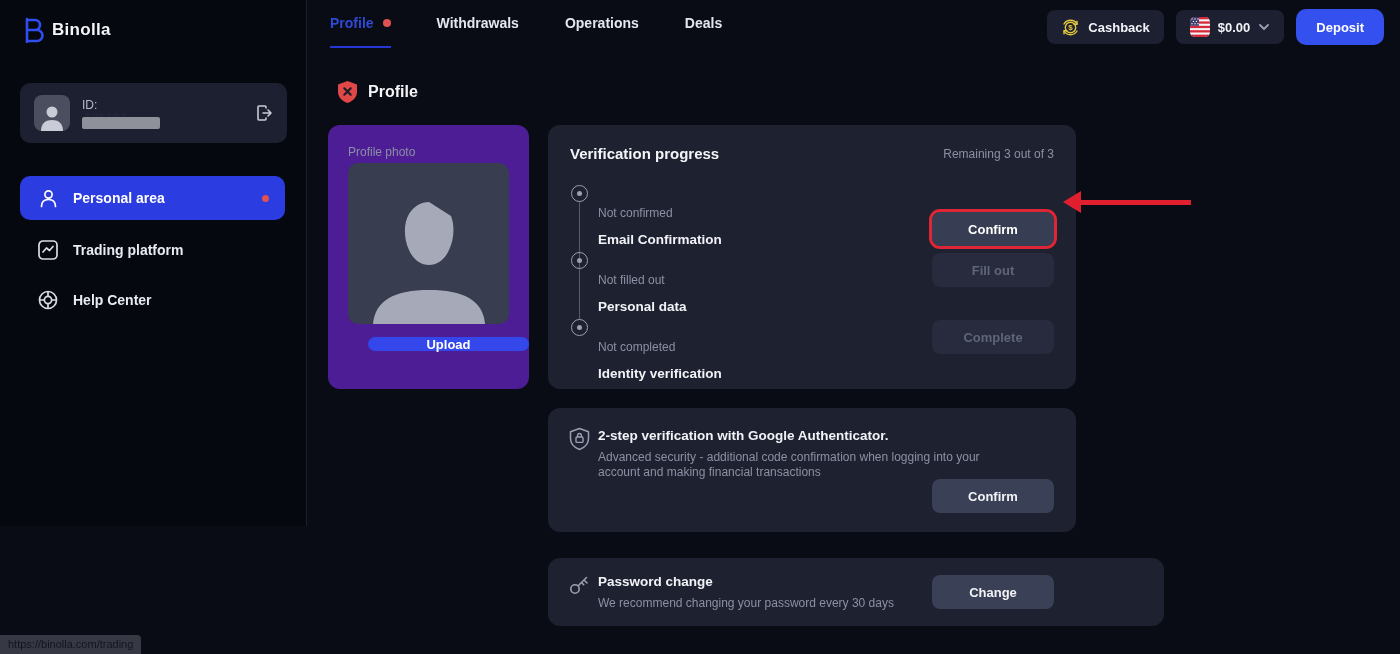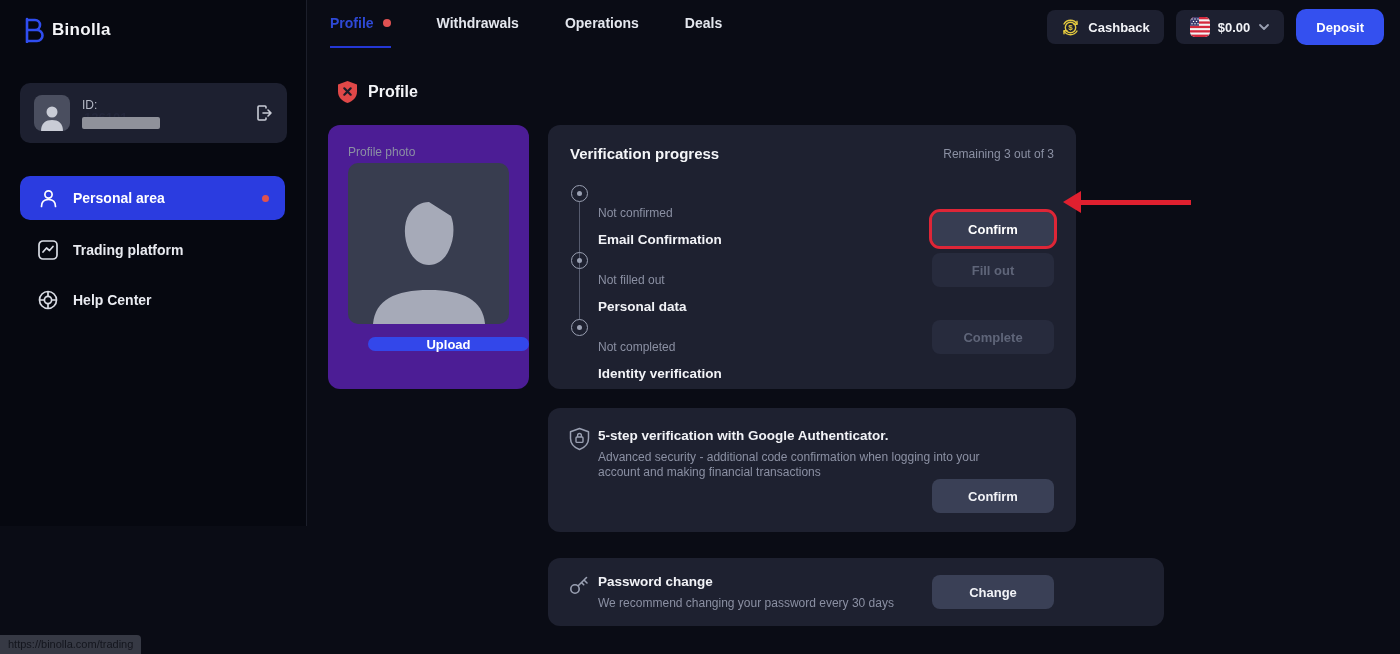--- a/index.html
+++ b/index.html
@@ -277,21 +277,21 @@
 </div>
 
 <div class="card twostep-card">
   <span class="ts-icon">
     <svg width="21" height="24" viewBox="0 0 21 24">
       <path d="M10.5 1.5 L19.5 4.8 v6.7 c0 5.7 -3.8 9 -9 11 c-5.2 -2 -9 -5.3 -9 -11 V4.8 Z" fill="none" stroke="#9aa0b2" stroke-width="1.5" stroke-linejoin="round"></path>
       <rect x="7" y="10" width="7" height="5.4" rx="1" fill="none" stroke="#9aa0b2" stroke-width="1.4"></rect>
       <path d="M8.6 10 v-1.6 a1.9 1.9 0 0 1 3.8 0 V10" fill="none" stroke="#9aa0b2" stroke-width="1.4"></path>
     </svg>
   </span>
-  <div class="ts-title">5-step verification with Google Authenticator.</div>
+  <div class="ts-title">2-step verification with Google Authenticator.</div>
   <div class="ts-body">Advanced security - additional code confirmation when logging into your account and making financial transactions</div>
   <button class="btn neutral ts-btn">Confirm</button>
 </div>
 
 <div class="card pass-card">
   <span class="pw-icon">
     <svg width="24" height="24" viewBox="0 0 24 24">
       <circle cx="8" cy="16" r="4.2" fill="none" stroke="#9aa0b2" stroke-width="1.6"></circle>
       <path d="M11.2 12.8 L19.5 4.5 M17 7 l3 3 M14.5 9.5 l2.2 2.2" fill="none" stroke="#9aa0b2" stroke-width="1.6" stroke-linecap="round"></path>
     </svg>

